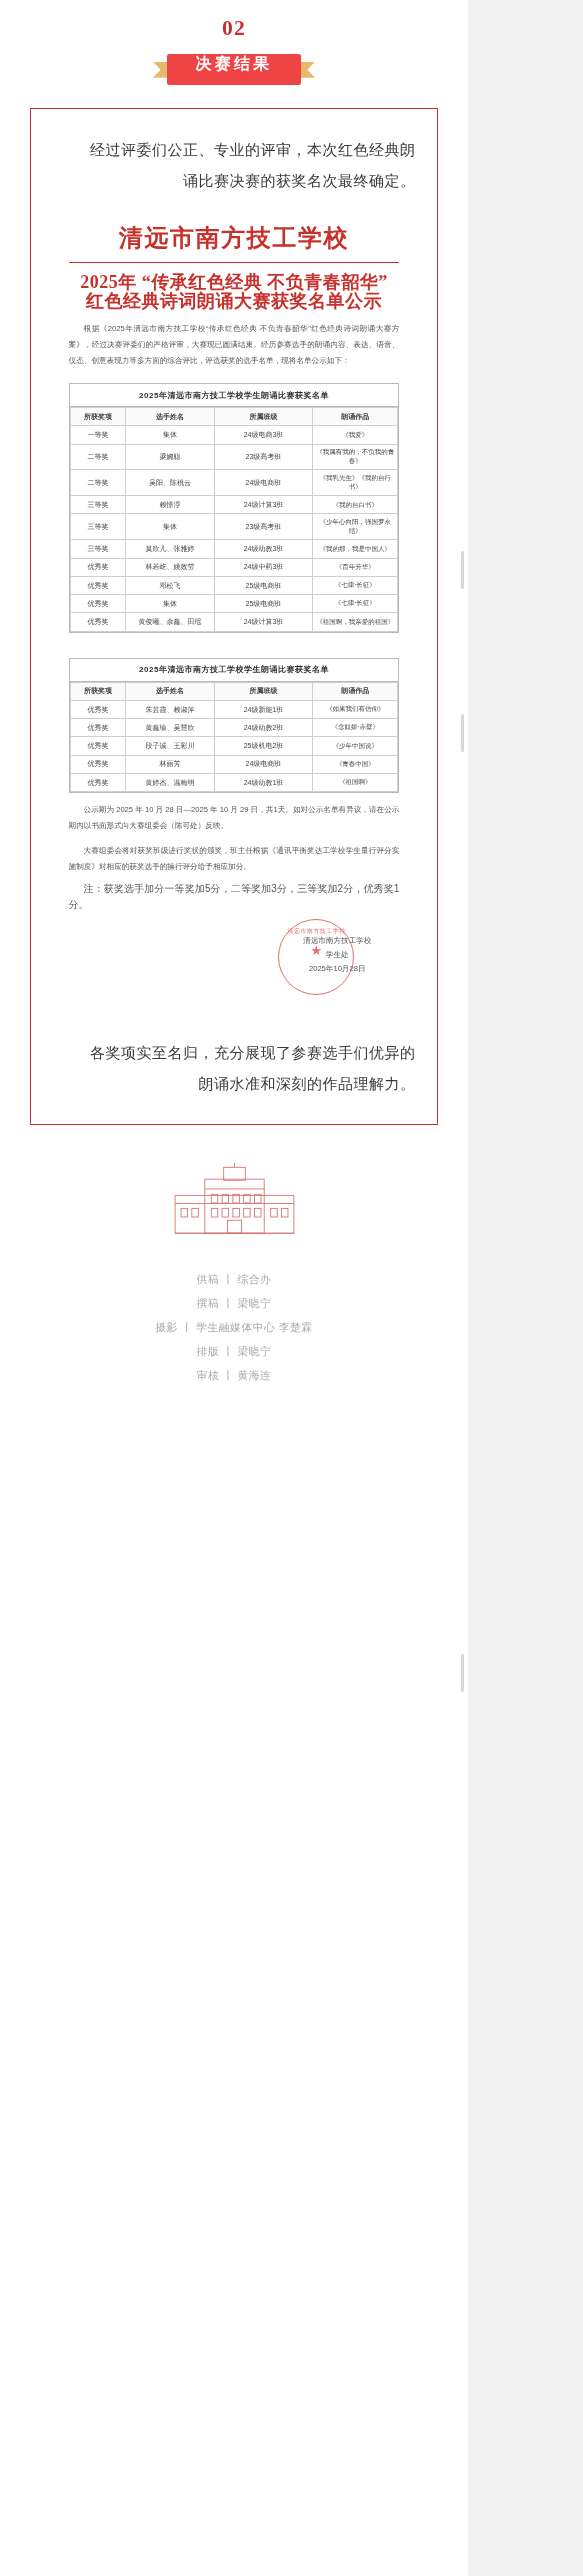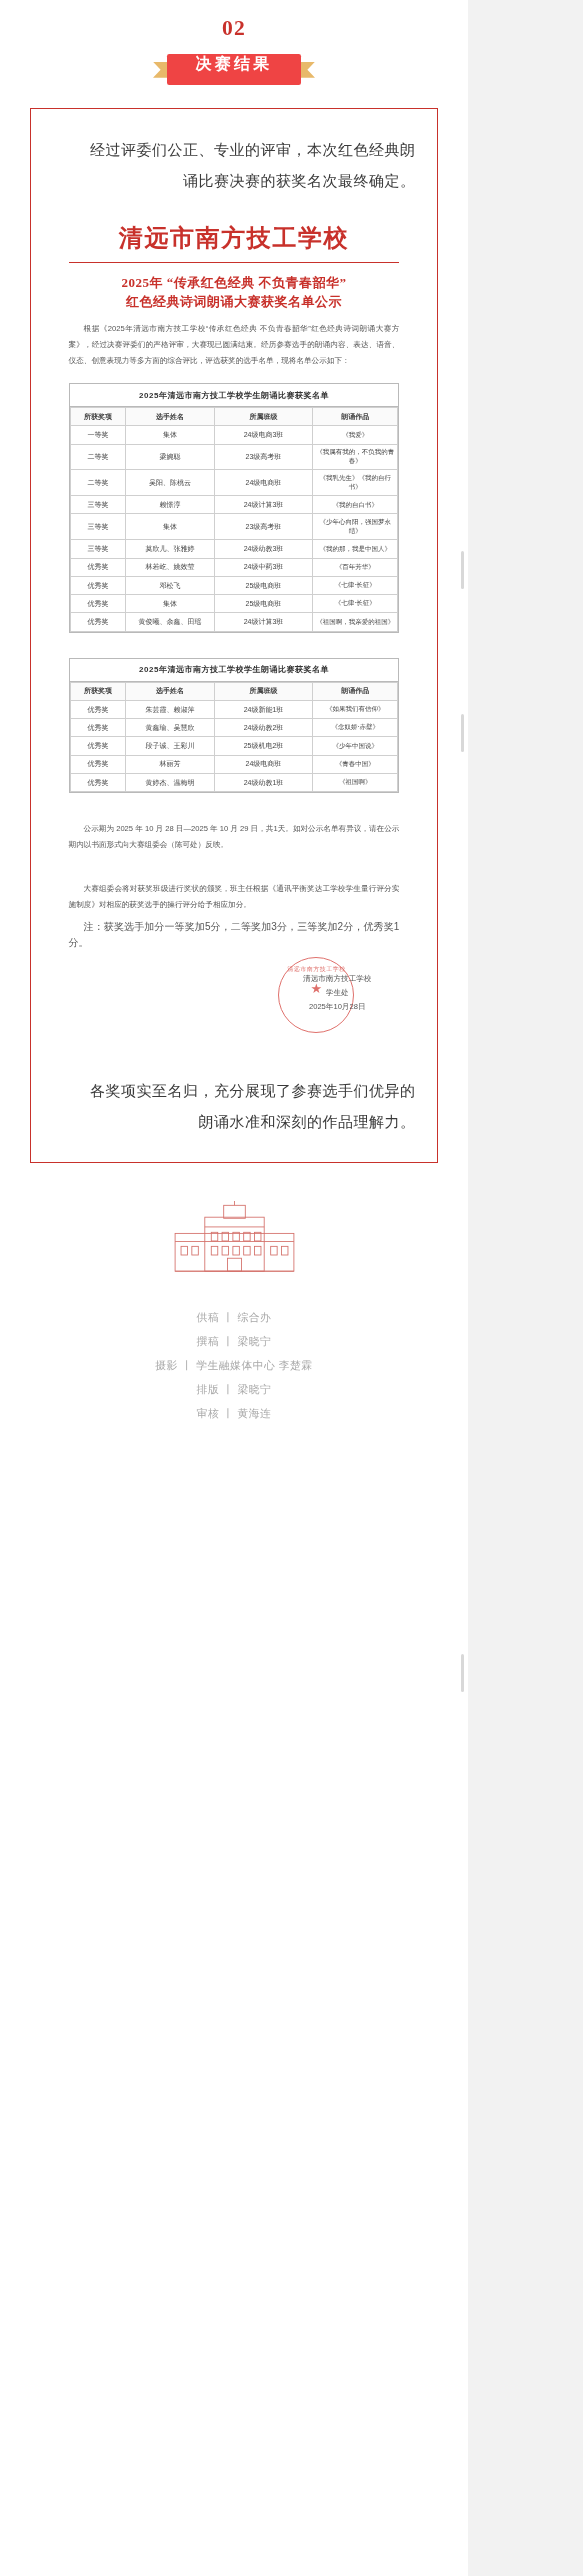--- a/index.html
+++ b/index.html
@@ -116,21 +116,21 @@
   .notice-sep {
     height: 1.1px;
     background: #c8312b;
     margin: 7.6px 0 9.7px 0;
   }
   .notice-title {
     text-align: center;
     color: #c8312b;
     font-family: "Liberation Serif", serif;
     font-weight: bold;
-    font-size: 13px;
+    font-size: 18px;
     line-height: 19.5px;
     letter-spacing: 0.5px;
   }
   .notice-body {
     margin-top: 9.7px;
     font-size: 7.6px;
     line-height: 16px;
     color: #555;
     text-indent: 15px;
     text-align: justify;
@@ -173,21 +173,21 @@
     font-size: 6.5px;
     line-height: 8.6px;
   }
   .col-a { width: 17%; }
   .col-b { width: 27%; }
   .col-c { width: 30%; }
   .col-d { width: 26%; }
 
   
   .notice-foot {
-    margin-top: 28px;
+    margin-top: 9px;
     font-size: 7.6px;
     line-height: 16px;
     color: #555;
     text-indent: 15px;
     text-align: justify;
   }
   .notice-note {
     margin-top: 5.4px;
     font-size: 10px;
     line-height: 16px;

